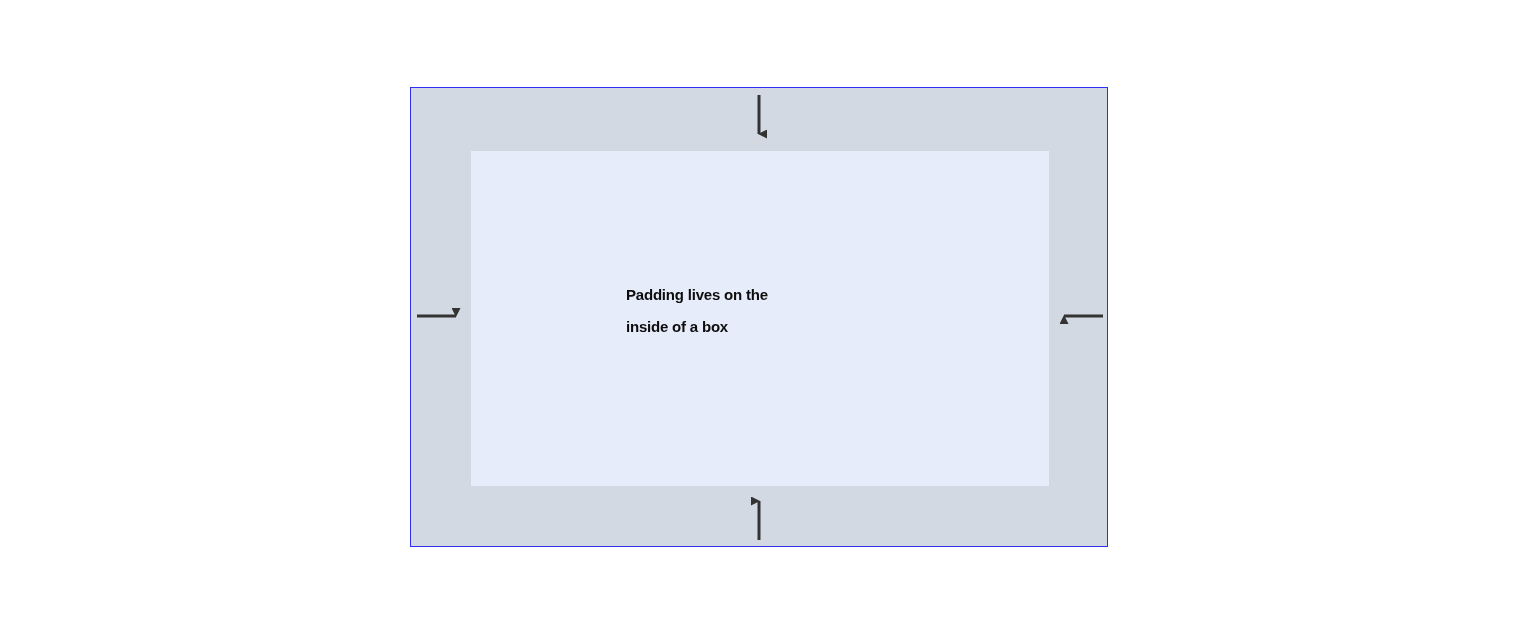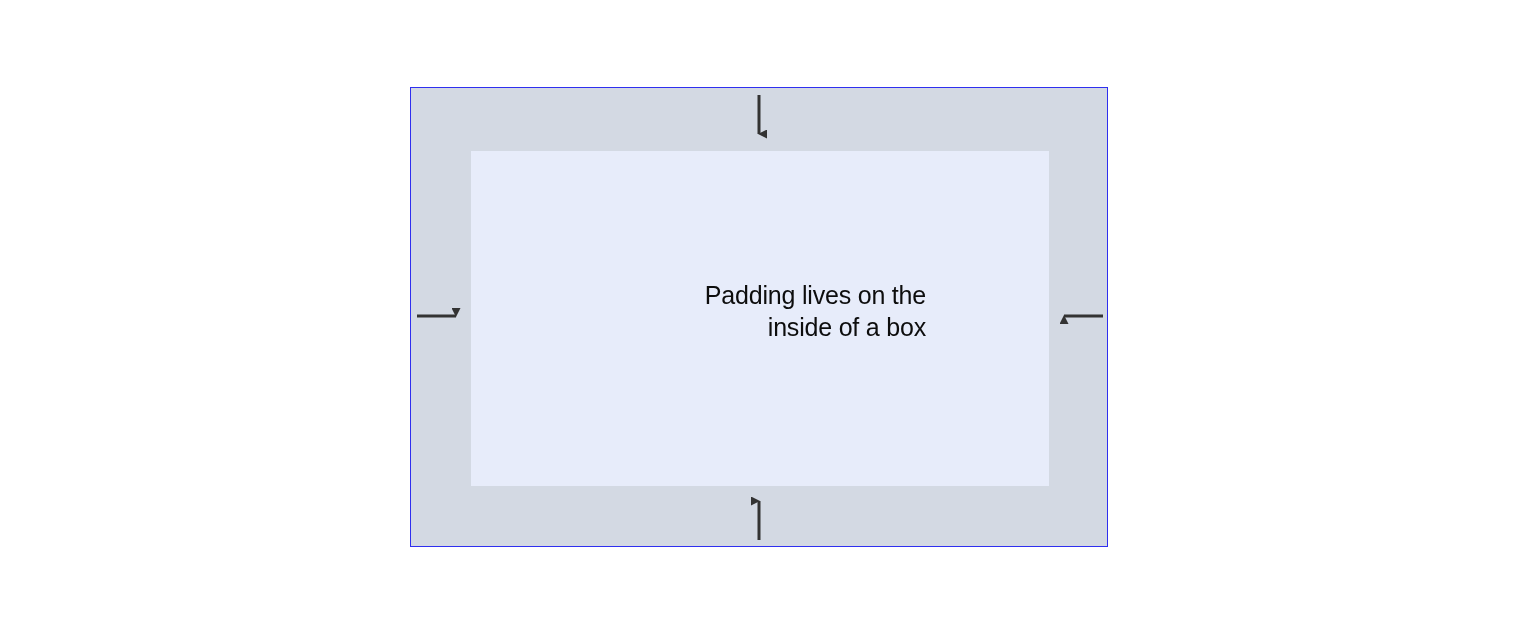--- a/index.html
+++ b/index.html
@@ -40,27 +40,26 @@
     width: 578px;
     height: 335px;
     background: #e7ecfa;
   }
 
   .content-text {
     position: absolute;
     left: 155px;
     top: 128px;
     width: 300px;
-    font-size: 25px;
-    font-weight: normal;
+    font-size: 15px;
+    font-weight: bold;
     line-height: 32px;
     color: #0d0d0d;
     letter-spacing: -0.2px;
     white-space: pre-line;
-    text-align: right;
   }
 
   
   .arrow-layer {
     position: absolute;
     left: 0;
     top: 0;
     width: 1520px;
     height: 638px;
     pointer-events: none;

